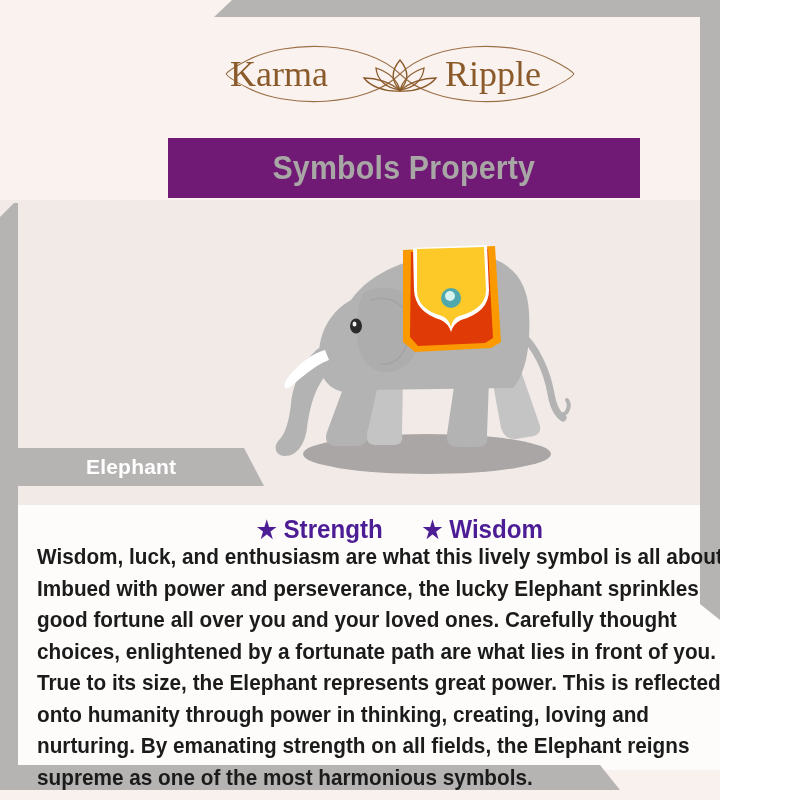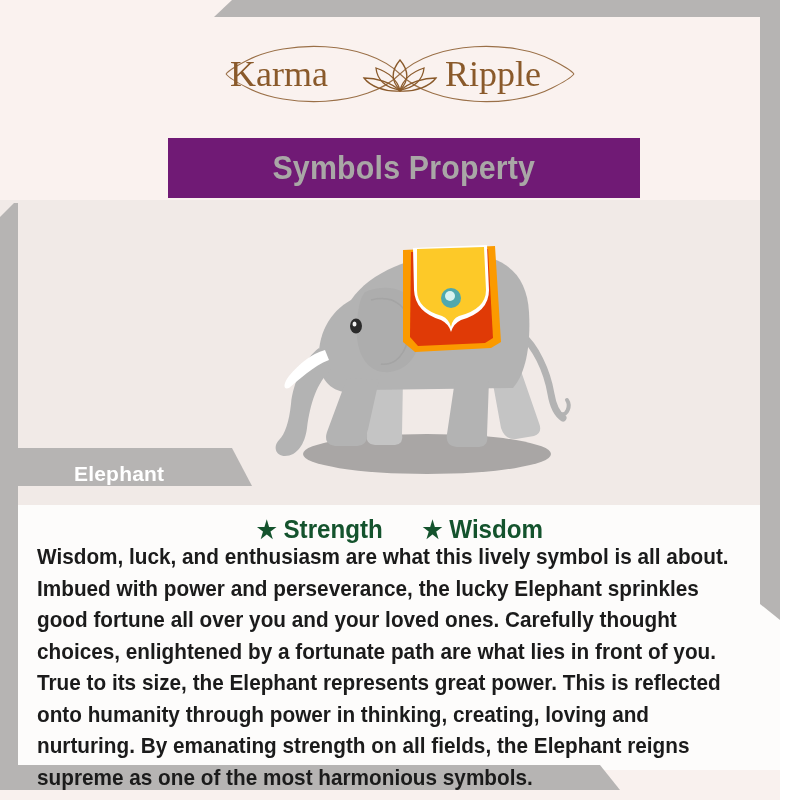--- a/index.html
+++ b/index.html
@@ -3,25 +3,26 @@
 <meta charset="utf-8">
 <title>Karma Ripple — Symbols Property</title>
 <style>
   html, body {
     margin: 0;
     padding: 0;
     background: #ffffff;
   }
   #page {
     position: relative;
-    width: 780px;
+    width: 684px;
     height: 800px;
     overflow: hidden;
     font-family: "Liberation Sans", sans-serif;
     background: #f9f1ee;
+    padding-left: 36px;
   }
 
   
   .bg-upper {
     position: absolute;
     left: 0; top: 0;
     width: 800px; height: 200px;
     background: #faf2ef;
   }
   .bg-mid {
@@ -108,46 +109,46 @@
   
   .elephant-wrap {
     position: absolute;
     left: 255px; top: 228px;
     width: 330px; height: 250px;
   }
 
   
   .name-banner {
     position: absolute;
-    left: 0; top: 448px;
+    left: 12px; top: 448px;
     width: 252px; height: 38px;
     background: #b6b4b3;
     clip-path: polygon(0 0, 232px 0, 252px 38px, 0 38px);
     display: flex;
-    align-items: flex-end;
+    align-items: center;
   }
   .name-text {
     margin-left: 74px;
     font-size: 21px;
     font-weight: bold;
     color: #ffffff;
     letter-spacing: 0.2px;
     white-space: nowrap;
   }
 
   
   .traits {
     position: absolute;
     left: 0; top: 514px;
     width: 800px;
     text-align: center;
     font-family: "Liberation Sans Narrow", "Liberation Sans", sans-serif;
     font-weight: bold;
     font-size: 26px;
-    color: #14532d;
+    color: #4c1d95;
     white-space: nowrap;
   }
   .trait { display: inline-block; transform: scaleX(0.93); }
   .trait-star { font-size: 24px; }
   .trait-gap { display: inline-block; width: 16px; }
 
   
   .body-text {
     position: absolute;
     left: 37px; top: 542px;

